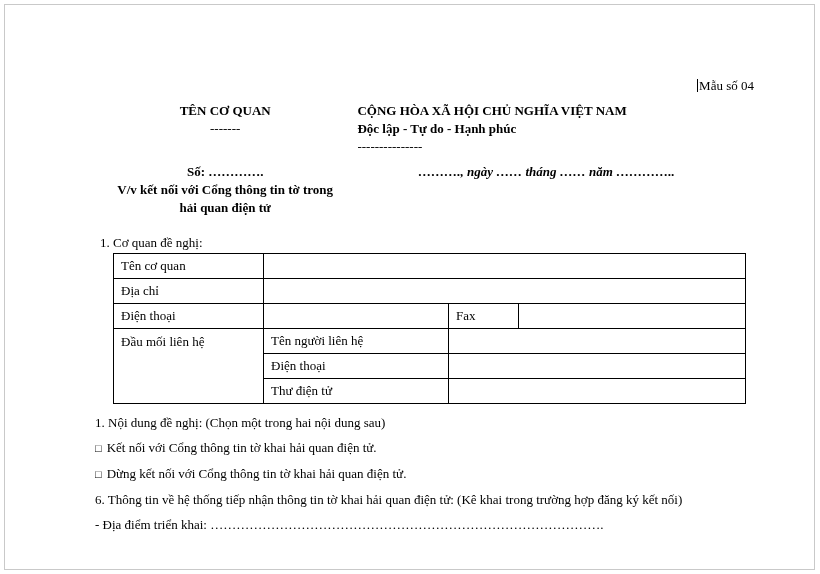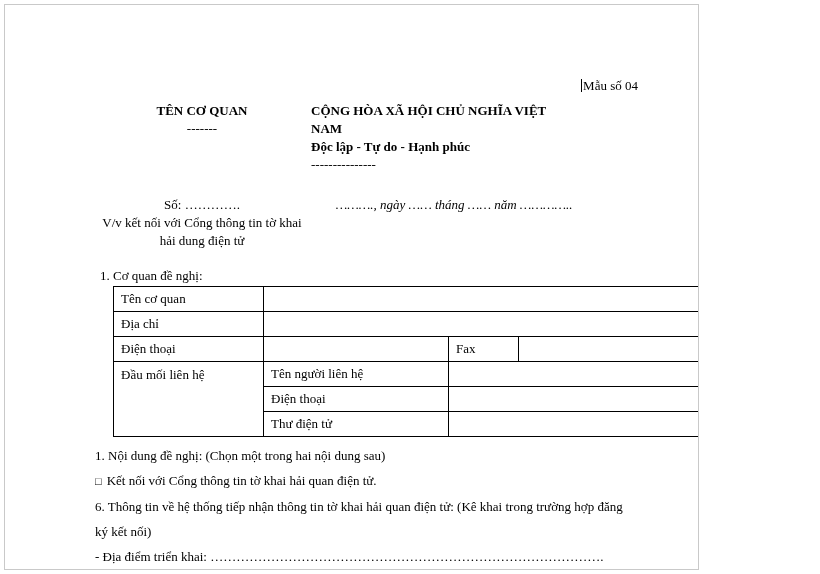--- a/index.html
+++ b/index.html
@@ -6,21 +6,21 @@
   html, body { margin: 0; padding: 0; background: #ffffff; }
   body {
     width: 820px; height: 574px;
     font-family: "Liberation Serif", "DejaVu Serif", serif;
     color: #000;
     overflow: hidden;
   }
   .page {
     position: absolute;
     left: 4px; top: 4px;
-    width: 695px; height: 566px;
+    width: 811px; height: 566px;
     background: #fff;
     border: 1px solid #c9c9c9;
     overflow: hidden;
   }
   .content {
     position: relative;
     padding: 0 60px 0 88px;
     font-size: 13px;
     line-height: 18px;
   }
@@ -37,21 +37,21 @@
     vertical-align: -2px;
     margin-right: 1px;
   }
   
   .header-row { display: flex; margin-top: 7px; }
   .header-left { width: 40%; text-align: center; }
   .header-right { width: 48%; }
   .bold { font-weight: bold; }
   .dash-line { letter-spacing: 0; }
   
-  .ref-row { display: flex; margin-top: 22px; }
+  .ref-row { display: flex; margin-top: 7px; font-weight: bold; }
   .ref-left { width: 40%; text-align: center; }
   .ref-left .subject { max-width: 218px; margin: 0 auto; }
   .ref-right { width: 48%; text-align: right; font-style: italic; }
   
   .salutation { margin-top: 21px; text-align: center; }
   
   .sec1-title { margin-top: 17px; margin-left: 7px; }
   table.agency {
     border-collapse: collapse;
     margin-left: 20px;
@@ -88,21 +88,21 @@
       <div class="header-right">
         <div class="bold">CỘNG HÒA XÃ HỘI CHỦ NGHĨA VIỆT NAM</div>
         <div class="bold">Độc lập - Tự do - Hạnh phúc</div>
         <div class="dash-line">---------------</div>
       </div>
     </div>
 
     <div class="ref-row">
       <div class="ref-left">
         <div>Số: ………….</div>
-        <div class="subject">V/v kết nối với Cổng thông tin tờ khai hải dung điện tử</div>
+        <div class="subject">V/v kết nối với Cổng thông tin tờ trong hải quan điện tử</div>
       </div>
       <div class="ref-right">………., ngày …… tháng …… năm …………..</div>
     </div>
 
 
     <div class="sec1-title">1. Cơ quan đề nghị:</div>
 
     <table class="agency">
       <colgroup>
         <col style="width:150px">
@@ -138,19 +138,20 @@
         <td>Thư điện tử</td>
         <td colspan="2"></td>
       </tr>
     </tbody>
       </table>
 
     <div class="para first-para">1. Nội dung đề nghị: (Chọn một trong hai nội dung sau)</div>
 
     <div class="para"><span class="chk">□</span><span>Kết nối với Cổng thông tin tờ khai hải quan điện tử.</span></div>
 
+    <div class="para"><span class="chk">□</span><span>Dừng kết nối với Cổng thông tin tờ khai hải quan điện tử.</span></div>
 
     <div class="para">6. Thông tin về hệ thống tiếp nhận thông tin tờ khai hải quan điện tử: (Kê khai trong trường hợp đăng ký kết nối)</div>
 
     <div class="para">- Địa điểm triển khai: ……………………………………………………………………………….</div>
 
   </div>
 </div>
 
 </body></html>

